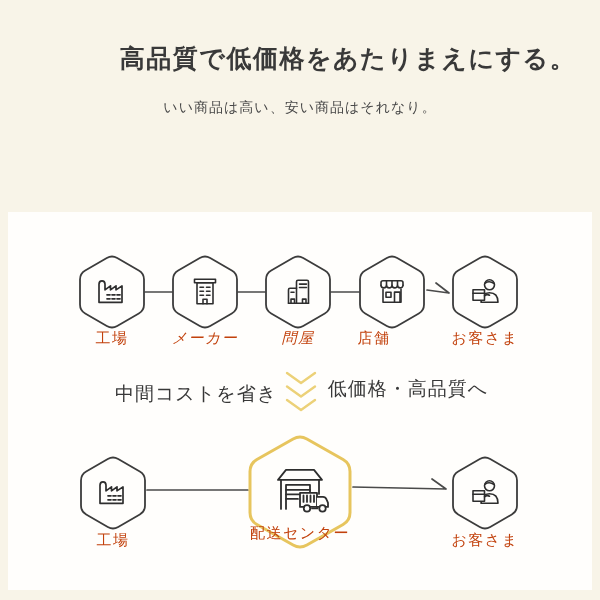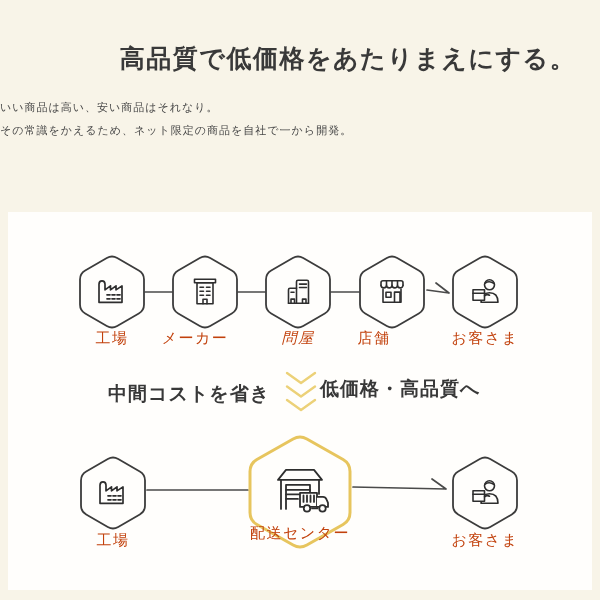--- a/index.html
+++ b/index.html
@@ -12,49 +12,48 @@
   .abs{position:absolute;}
   .panel{
     left:8px;top:212px;width:584px;height:378px;
     background:#fffefc;
   }
   .title{
     left:0;top:42px;width:600px;text-align:center;
     font-size:25px;font-weight:600;letter-spacing:1.5px;color:#393939;margin-left:48px;
   }
   .intro{
-    left:0;top:96px;width:600px;text-align:left;
-    font-size:11px;line-height:23px;letter-spacing:1px;color:#474747;
+    left:0;top:96px;width:600px;text-align:center;
+    font-size:14px;line-height:23px;letter-spacing:1px;color:#474747;
   }
   .node-label{
     text-align:center;font-size:15px;letter-spacing:1.5px;color:#c2410c;
   }
   .hex-icon{position:absolute;left:50%;top:50%;transform:translate(-50%,-52%);}
   .trans-text{
-    font-size:19px;font-weight:700;letter-spacing:1px;color:#383838;
-    white-space:nowrap;
+    font-size:19px;font-weight:400;letter-spacing:1px;color:#383838;
+    text-align:center;white-space:nowrap;
   }
   .hl{position:relative;display:inline-block;}
   .hl::after{
     content:"";position:absolute;left:-1px;right:-1px;bottom:-2px;height:8px;
     background:#f3dd97;z-index:-1;
   }
   svg{display:block;}
   .overlay{pointer-events:none;}
 </style>
 </head>
 <body>
 
 <div class="abs panel"></div>
 
 <div class="abs title">高品質で低価格をあたりまえにする。</div>
 
 <div class="abs intro">
   <div>いい商品は高い、安い商品はそれなり。</div>
-  <div>その常識をかえるため、ネット限定の商品を自社で一から開発。</div>
 </div>
 
 <svg class="abs overlay" width="600" height="600" viewBox="0 0 600 600" style="left:0;top:0;">
   <g stroke="#4a4a4a" stroke-width="1.7" fill="none" stroke-linecap="round" stroke-linejoin="round">
     <path d="M145,292 H172"></path>
     <path d="M238,292 H265"></path>
     <path d="M331,292 H359"></path>
     <path d="M427,290 L449,293 M436,283 L449,293"></path>
     <path d="M147,490 H248"></path>
     <path d="M353,487 L446,489 M432,479 L446,489"></path>
@@ -80,21 +79,21 @@
   </svg>
   <svg class="hex-icon" width="36" height="36" viewBox="0 0 36 36">
     <g fill="none" stroke="#2e2e2e" stroke-width="1.6" stroke-linecap="round" stroke-linejoin="round">
       <rect x="7.5" y="6" width="21" height="3.5"></rect>
       <rect x="10" y="9.5" width="16" height="21"></rect>
       <path d="M13,14 h3.5 M19.5,14 h3.5 M13,18 h3.5 M19.5,18 h3.5 M13,22 h3.5 M19.5,22 h3.5"></path>
       <path d="M16,30.5 V26 h4 v4.5"></path>
     </g>
   </svg>
 </div>
-<div class="abs node-label" style="left:125px;top:329px;width:140px;">メーカー</div>
+<div class="abs node-label" style="left:135px;top:329px;width:140px;font-style:italic;">メーカー</div>
 
 <div class="abs" style="left:263px;top:252px;width:70px;height:80px;">
   <svg width="70" height="80" viewBox="-3 -3 70 80">
     <path d="M26.8,3 Q32,0 37.2,3 L58.8,15.5 Q64,18.5 64,24.5 L64,49.5 Q64,55.5 58.8,58.5 L37.2,71 Q32,74 26.8,71 L5.2,58.5 Q0,55.5 0,49.5 L0,24.5 Q0,18.5 5.2,15.5 Z" fill="none" stroke="#3c3c3c" stroke-width="1.8"></path>
   </svg>
   <svg class="hex-icon" width="36" height="36" viewBox="0 0 36 36">
     <g fill="none" stroke="#2e2e2e" stroke-width="1.6" stroke-linecap="round" stroke-linejoin="round">
       <path d="M16.5,30 V8.5 Q16.5,7 18,7 L27,7 Q28.5,7 28.5,8.5 V30"></path>
       <path d="M19.5,10.8 h7 M19.5,14.2 h7"></path>
       <path d="M8.5,30 V16.5 Q8.5,15 10,15 L16.5,15"></path>

